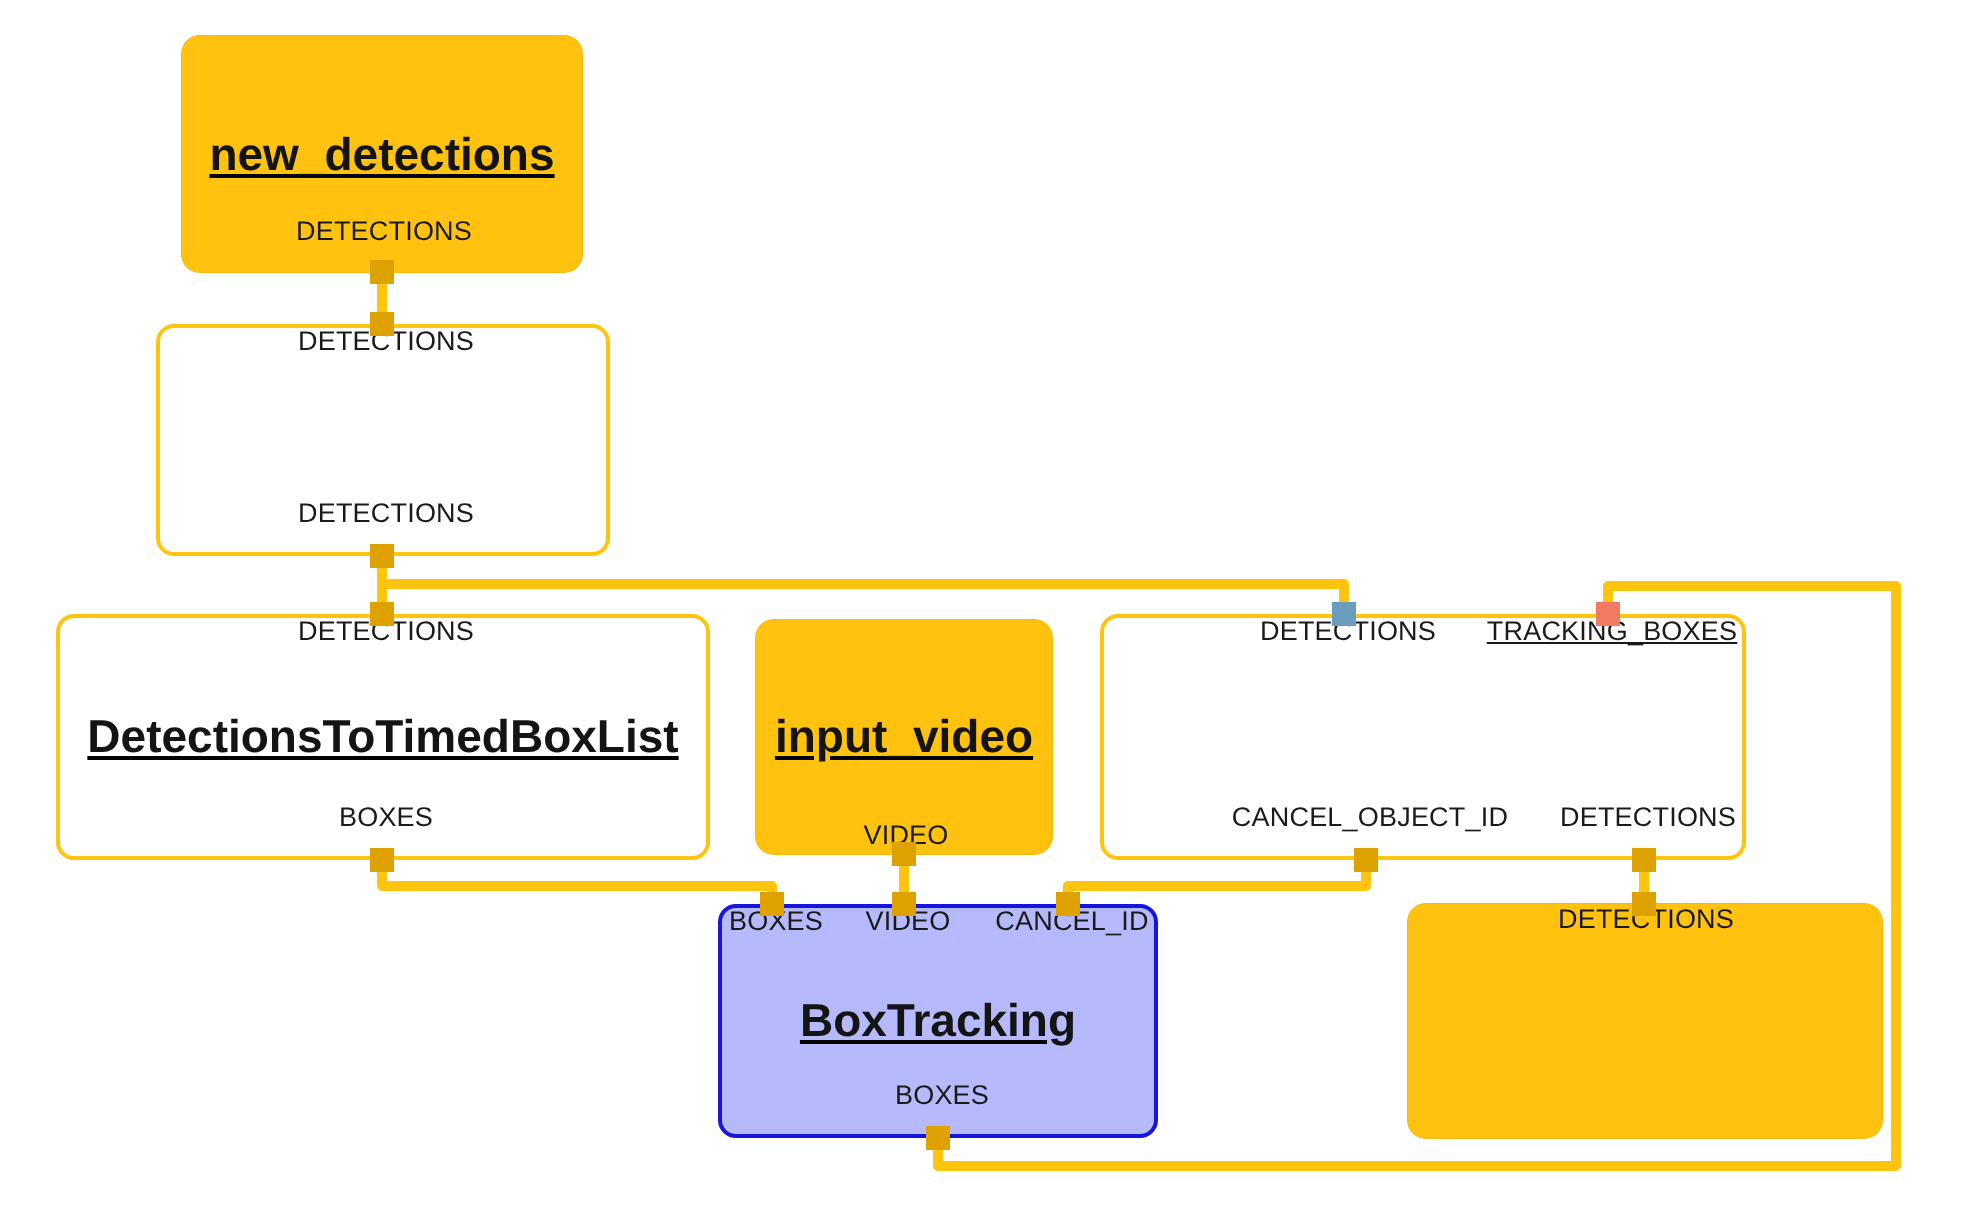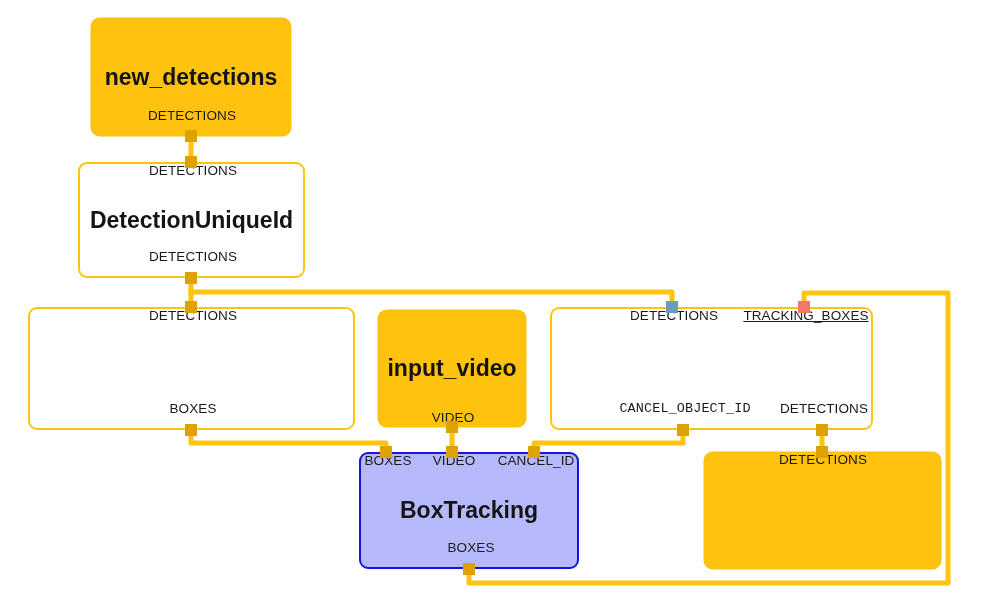--- a/index.html
+++ b/index.html
@@ -63,20 +63,21 @@
     text-align: center;
     line-height: 1;
     white-space: nowrap;
     pointer-events: none;
   }
   .title-row {
     display: flex;
     align-items: center;
     justify-content: center;
     flex: 1 1 auto;
+    text-decoration: underline;
   }
   
   .node-source, .node-sink {
     background: #FFC20E;
     border: 1px solid #FFC20E;
     box-shadow: 0 0 0 0.5px #f7bb0c;
   }
   .node-calc {
     background: #ffffff;
     border: 2.5px solid #FFC40D;
@@ -120,51 +121,51 @@
           <div class="node-title">new_detections</div>
         </div>
         <div class="io-row pad-bottom">
           <span class="node-io" style="left: 100px;">DETECTIONS</span>
         </div>
       </div>
       <div class="node node-calc" style="left: 78px; top: 162px; width: 227px; height: 116px;">
         <div class="io-row pad-top">
           <span class="node-io" style="left: 113px;">DETECTIONS</span>
         </div>
-        <div class="title-row">
-          <div class="node-title">DetectionUniqueId</div>
-        </div>
         <div class="io-row pad-bottom">
           <span class="node-io" style="left: 113px;">DETECTIONS</span>
         </div>
       </div>
       <div class="node node-calc" style="left: 28px; top: 307px; width: 327px; height: 123px;">
         <div class="io-row pad-top">
           <span class="node-io" style="left: 163px;">DETECTIONS</span>
+        </div>
+        <div class="title-row">
+          <div class="node-title">DetectionsToTimedBoxList</div>
         </div>
         <div class="io-row pad-bottom">
           <span class="node-io" style="left: 163px;">BOXES</span>
         </div>
       </div>
       <div class="node node-source" style="left: 378px; top: 310px; width: 148px; height: 117px; gap: 31px;">
         <div class="io-row pad-top" style="height: 17px;"></div>
         <div class="title-row">
           <div class="node-title">input_video</div>
         </div>
         <div class="io-row pad-bottom">
           <span class="node-io" style="left: 74px;">VIDEO</span>
         </div>
       </div>
       <div class="node node-calc" style="left: 550px; top: 307px; width: 323px; height: 123px;">
         <div class="io-row pad-top">
           <span class="node-io" style="left: 122px;">DETECTIONS</span>
           <span class="node-io" style="left: 254px; text-decoration: underline;">TRACKING_BOXES</span>
         </div>
         <div class="io-row pad-bottom">
-          <span class="node-io" style="left: 133px; font-family: Liberation Mono, monospace;">CANCEL_OBJECT_ID</span>
+          <span class="node-io" style="left: 133px;">CANCEL_OBJECT_ID</span>
           <span class="node-io" style="left: 272px;">DETECTIONS</span>
         </div>
       </div>
       <div class="node node-highlight" style="left: 359px; top: 452px; width: 220px; height: 117px;">
         <div class="io-row pad-top">
           <span class="node-io" style="left: 27px;">BOXES</span>
           <span class="node-io" style="left: 93px;">VIDEO</span>
           <span class="node-io" style="left: 175px;">CANCEL_ID</span>
         </div>
         <div class="title-row">

